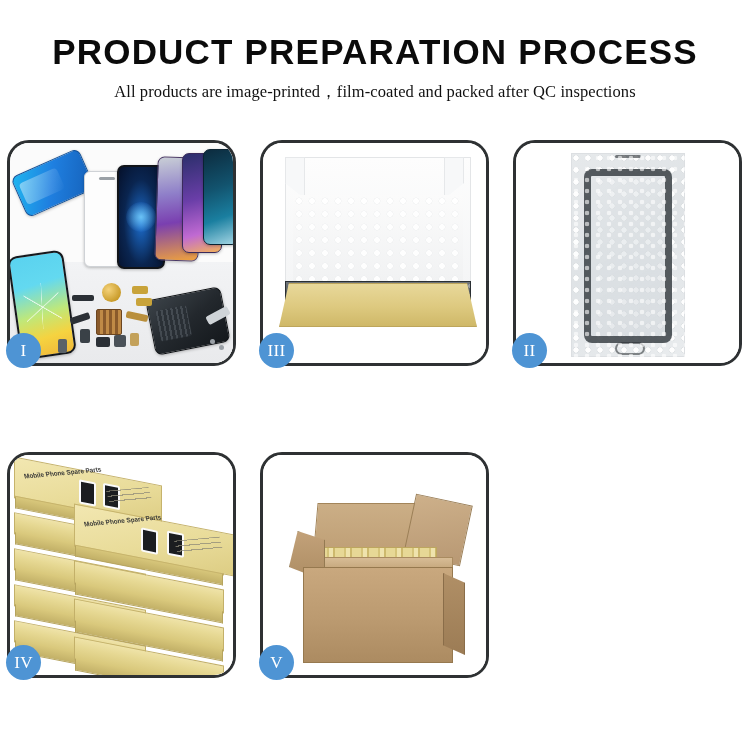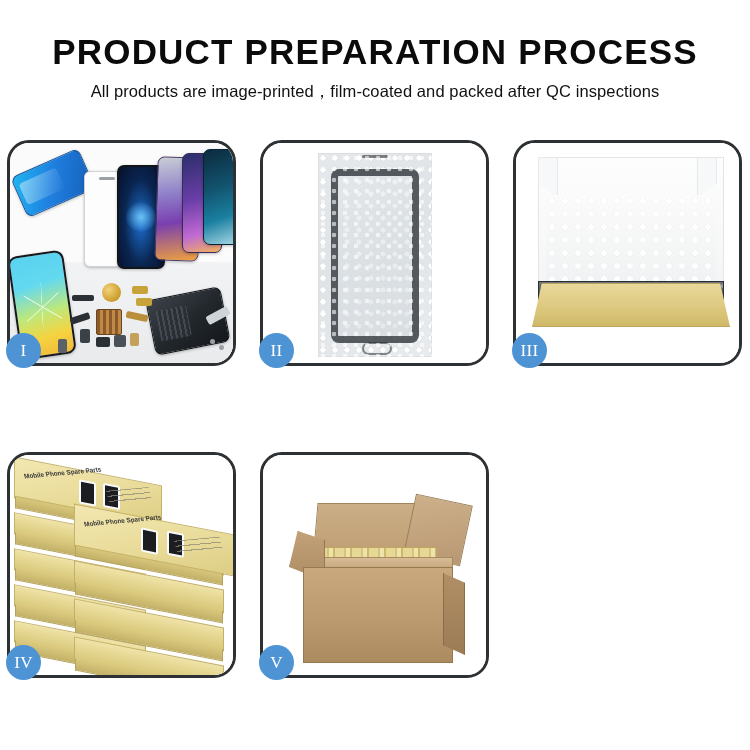--- a/index.html
+++ b/index.html
@@ -23,21 +23,21 @@
     font-size: 35px;
     font-weight: 700;
     letter-spacing: 1.2px;
     color: #0b0b0b;
     line-height: 1.05;
     white-space: nowrap;
   }
 
   .subtitle {
     margin-top: 10px;
-    font-family: Liberation Sans, sans-serif;
+    font-family: Liberation Serif, serif;
     font-size: 16.5px;
     font-weight: 400;
     color: #111111;
     letter-spacing: 0.1px;
     white-space: nowrap;
   }
 
   
   .grid {
     position: absolute;
@@ -423,40 +423,40 @@
         <div class="chip c11"></div>
         <div class="chip c12"></div>
         <div class="chip c13"></div>
         <div class="chip c14"></div>
         <div class="chip c15"></div>
       </div>
       <div class="badge">I</div>
     </div>
 
     <div class="panel">
-      <div class="panel-inner p2">
-        <div class="wrapbg"></div>
-        <div class="glass"></div>
-        <div class="bubbleoverlay"></div>
-      </div>
-      <div class="badge">II</div>
-    </div>
-
-    <div class="panel">
       <div class="panel-inner p3">
         <div class="lid-back"></div>
         <div class="lid-flapL"></div>
         <div class="lid-flapR"></div>
         <div class="foam"></div>
         <div class="tray-inner">
           <div class="red"></div>
         </div>
         <div class="tray"></div>
       </div>
       <div class="badge">III</div>
+    </div>
+
+    <div class="panel">
+      <div class="panel-inner p2">
+        <div class="wrapbg"></div>
+        <div class="glass"></div>
+        <div class="bubbleoverlay"></div>
+      </div>
+      <div class="badge">II</div>
     </div>
 
     <div class="panel">
       <div class="panel-inner p4">
         <div class="stackwrap">
 
           <div class="ybox" style="left:0px; top:26px; width:132px; height:22px; transform: skewY(11deg);">
               <div class="side"></div>
             </div>
           <div class="ybox" style="left:0px; top:62px; width:132px; height:22px; transform: skewY(11deg);">

